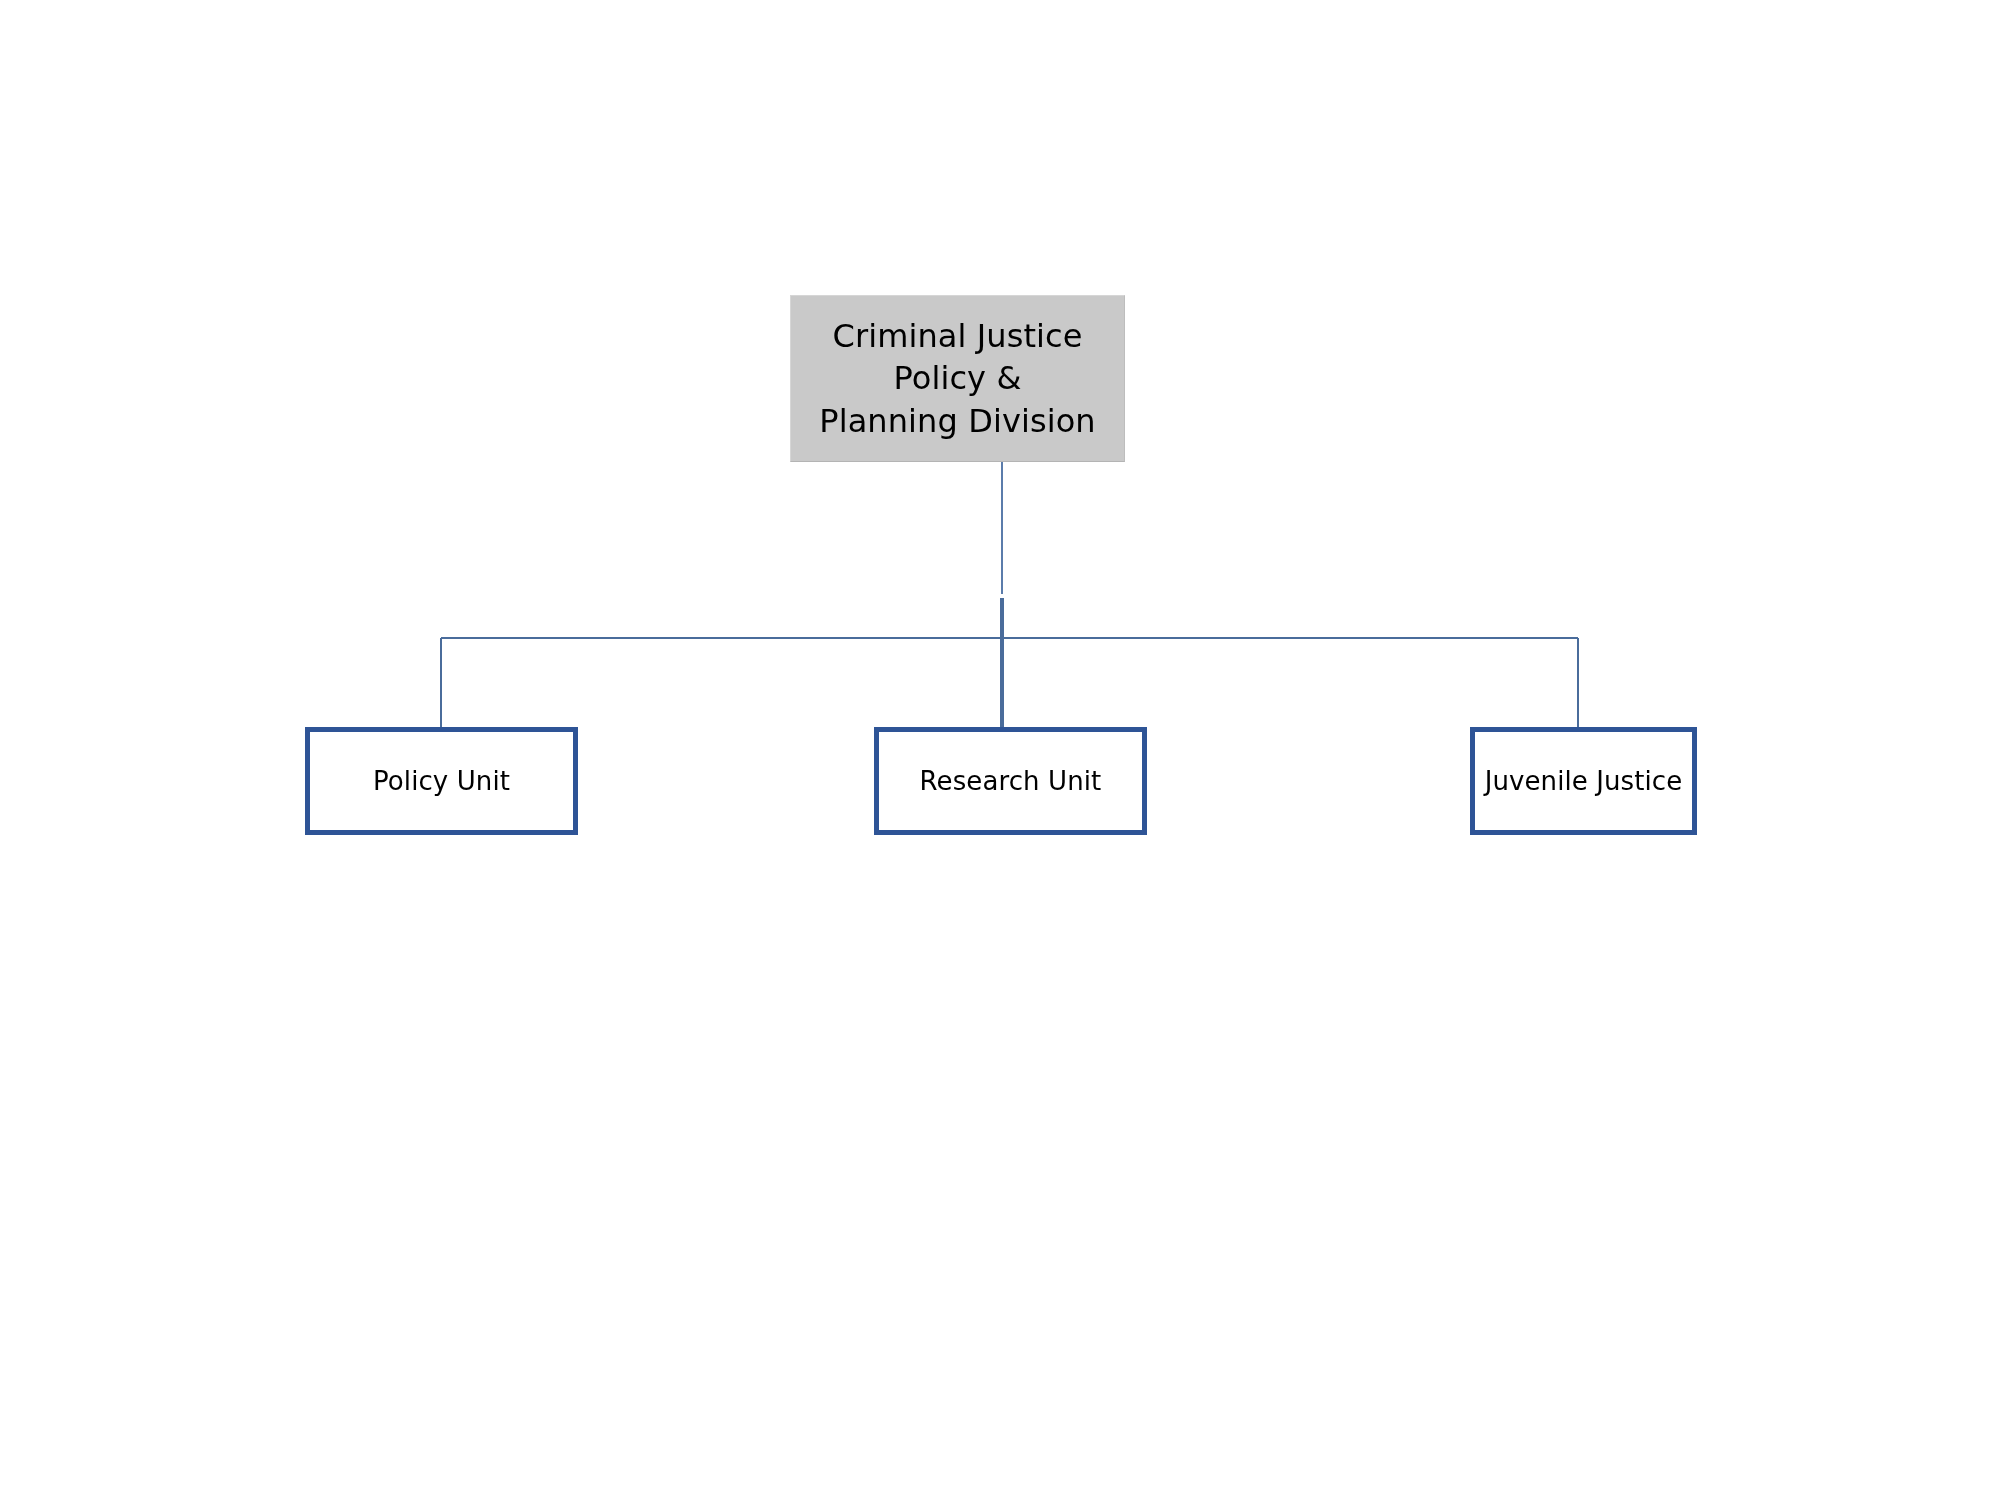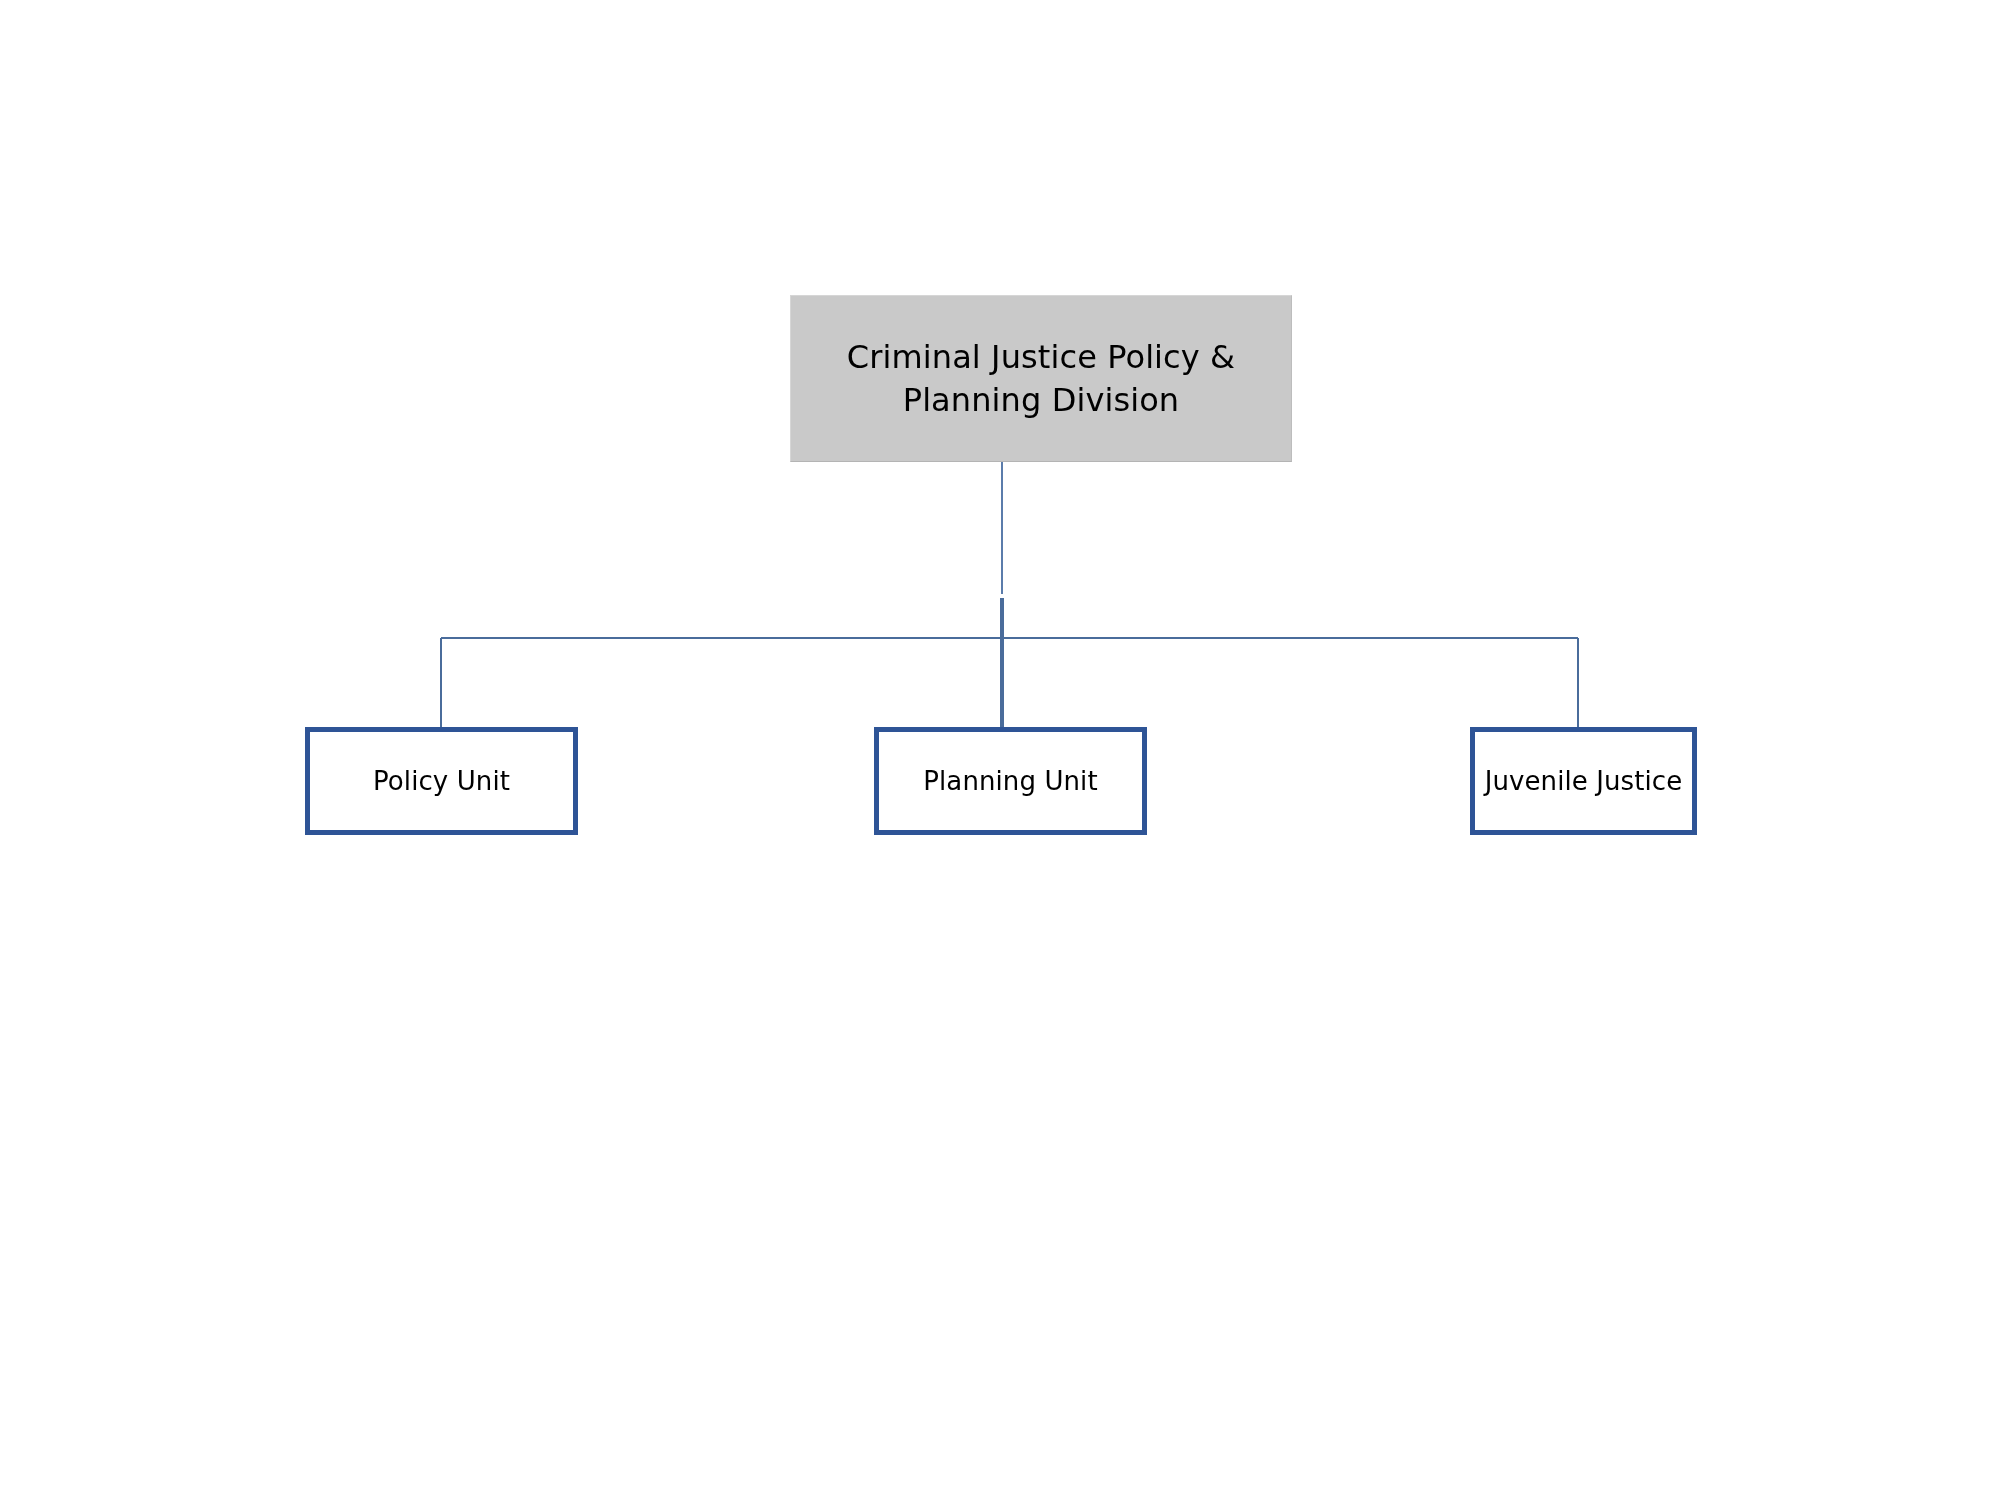--- a/index.html
+++ b/index.html
@@ -29,21 +29,21 @@
     width: 2000px;
     height: 1500px;
     pointer-events: none;
   }
 
   
   .node-root {
     position: absolute;
     left: 790px;
     top: 295px;
-    width: 502px;
+    width: 335px;
     height: 167px;
     box-sizing: border-box;
     background: #c9c9c9;
     border-top: 1px solid #d6d6d6;
     border-left: 1px solid #d6d6d6;
     border-right: 1px solid #bdbdbd;
     border-bottom: 1px solid #b4b4b4;
     display: flex;
     align-items: center;
     justify-content: center;
@@ -103,20 +103,20 @@
   <div class="node-root">
     <div class="node-label">Criminal Justice Policy &amp;
 Planning Division</div>
   </div>
 
   <div class="node-child" id="node-grants">
     <div class="node-label">Policy Unit</div>
   </div>
 
   <div class="node-child" id="node-research">
-    <div class="node-label">Planning Unit</div>
+    <div class="node-label">Research Unit</div>
   </div>
 
   <div class="node-child" id="node-juvenile">
     <div class="node-label">Juvenile Justice</div>
   </div>
 
 </div>
 
 </body></html>

